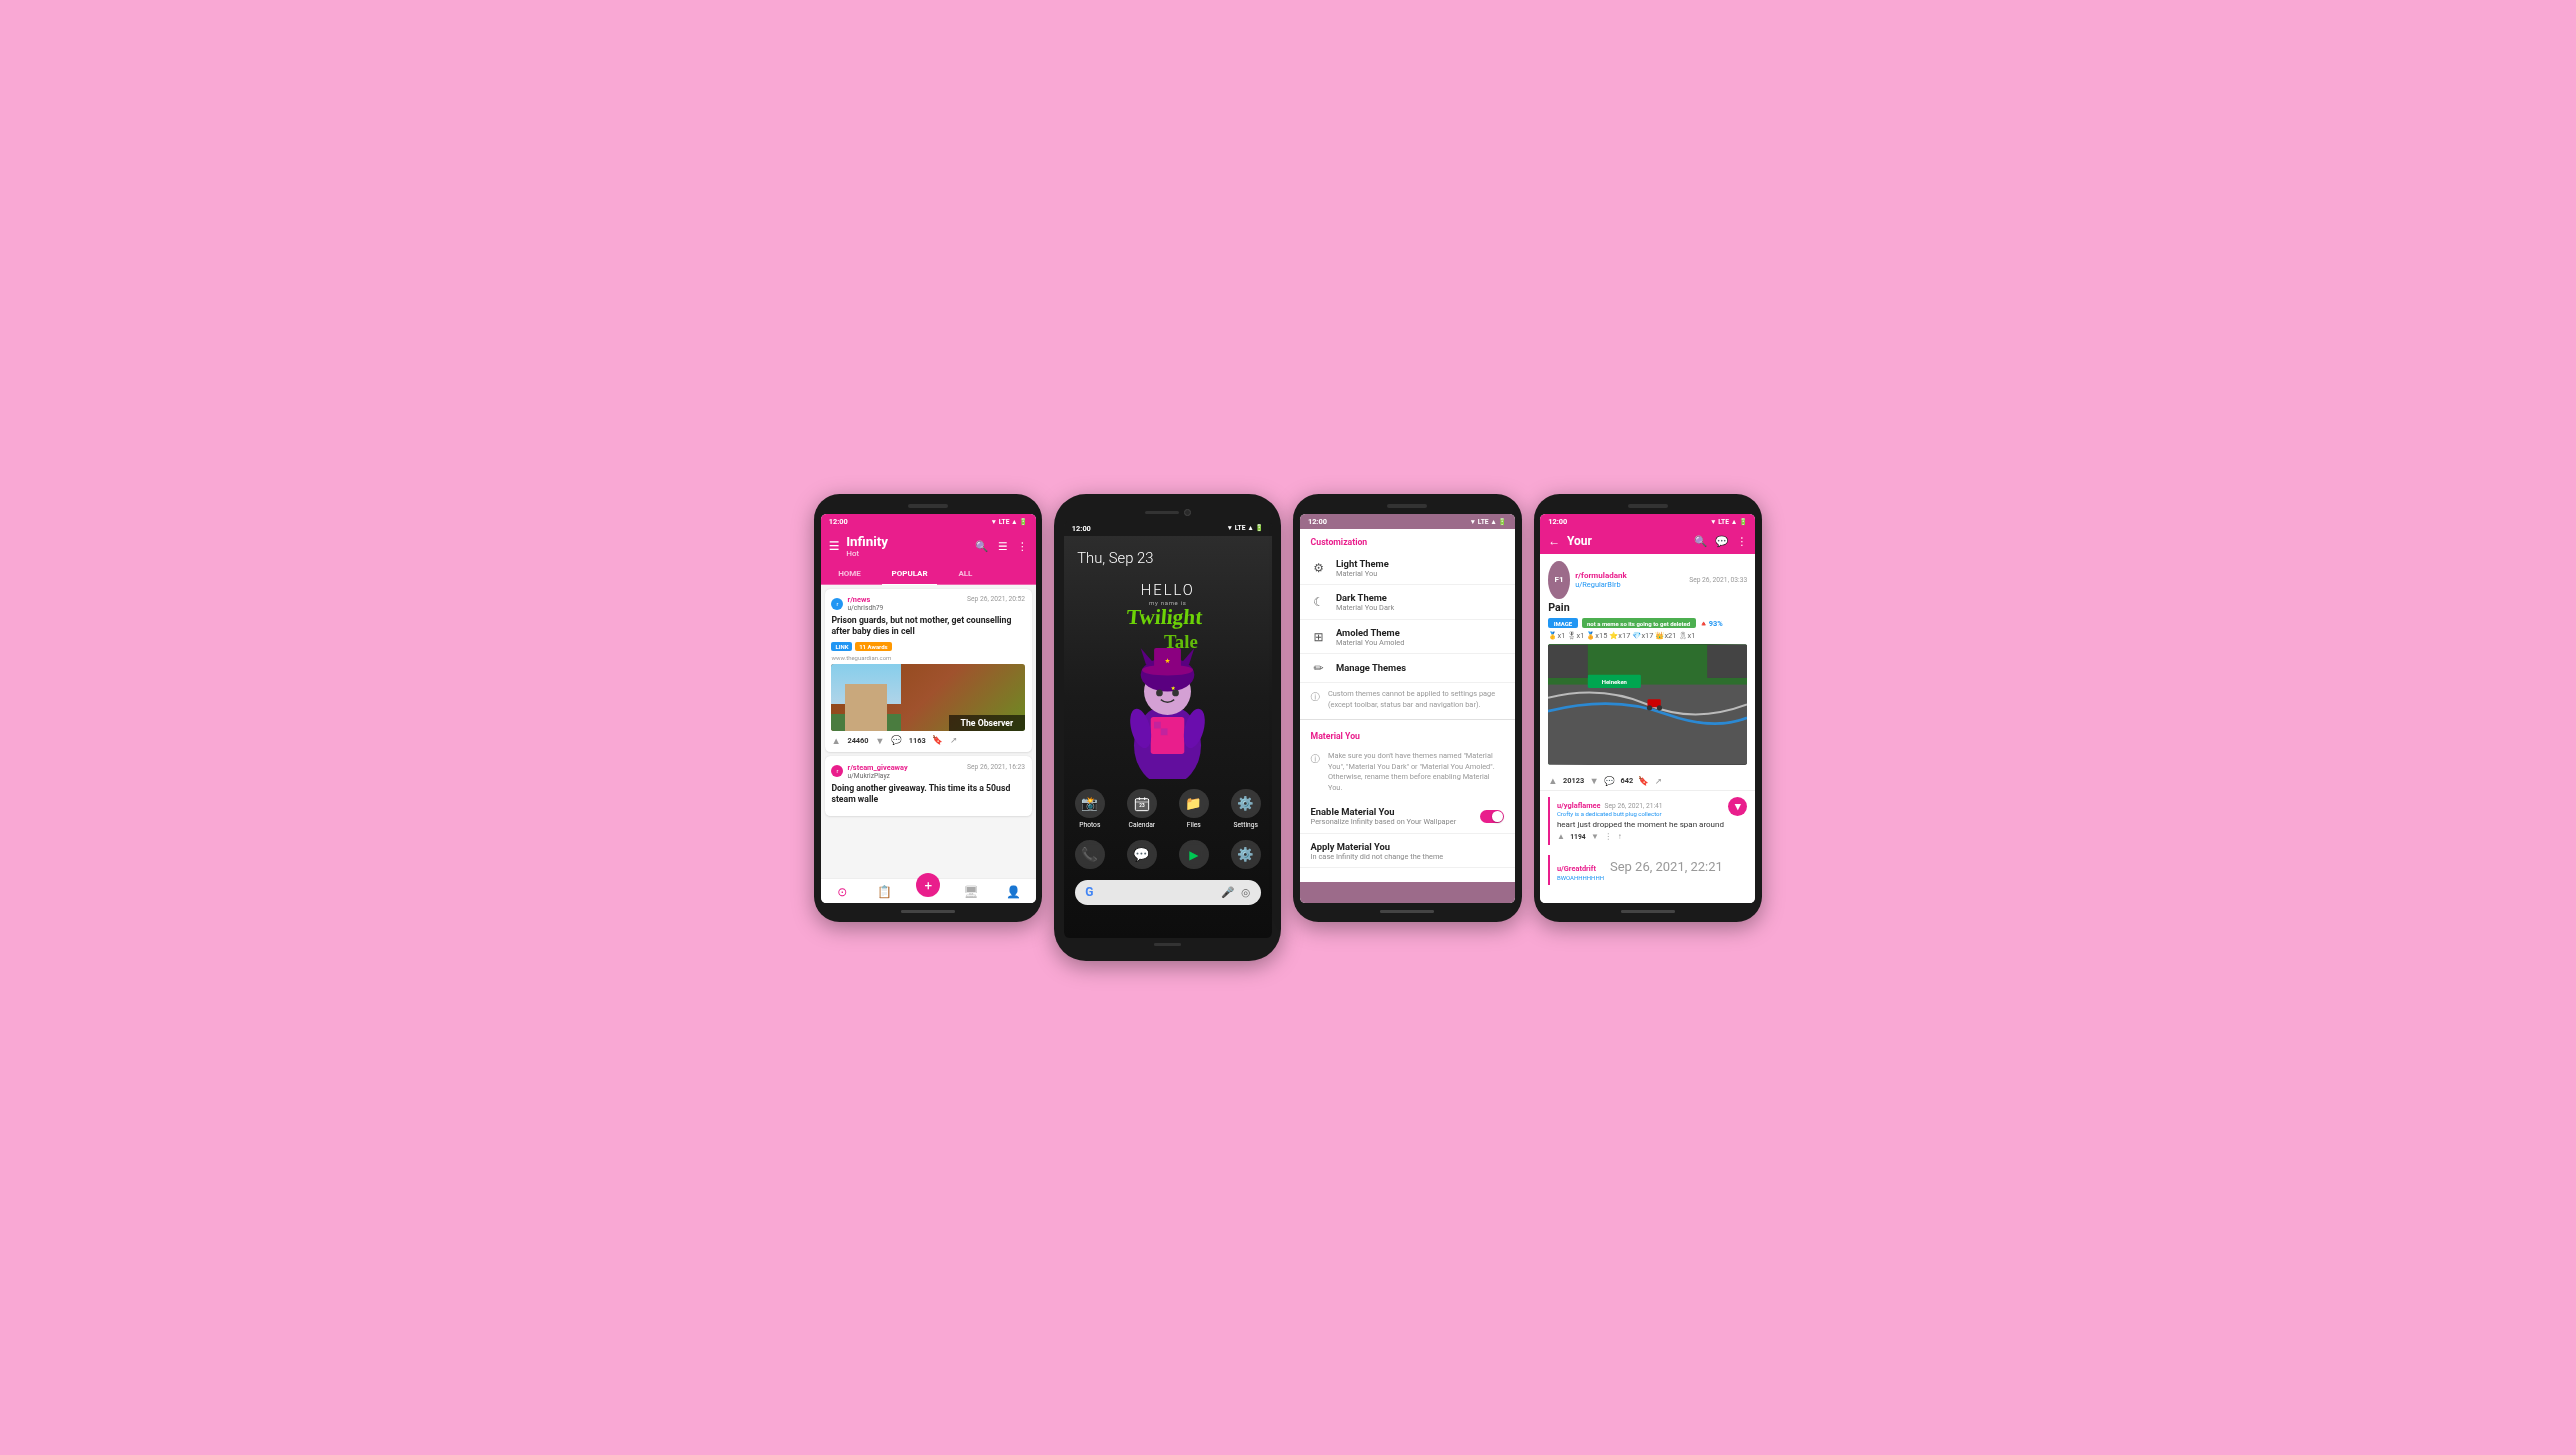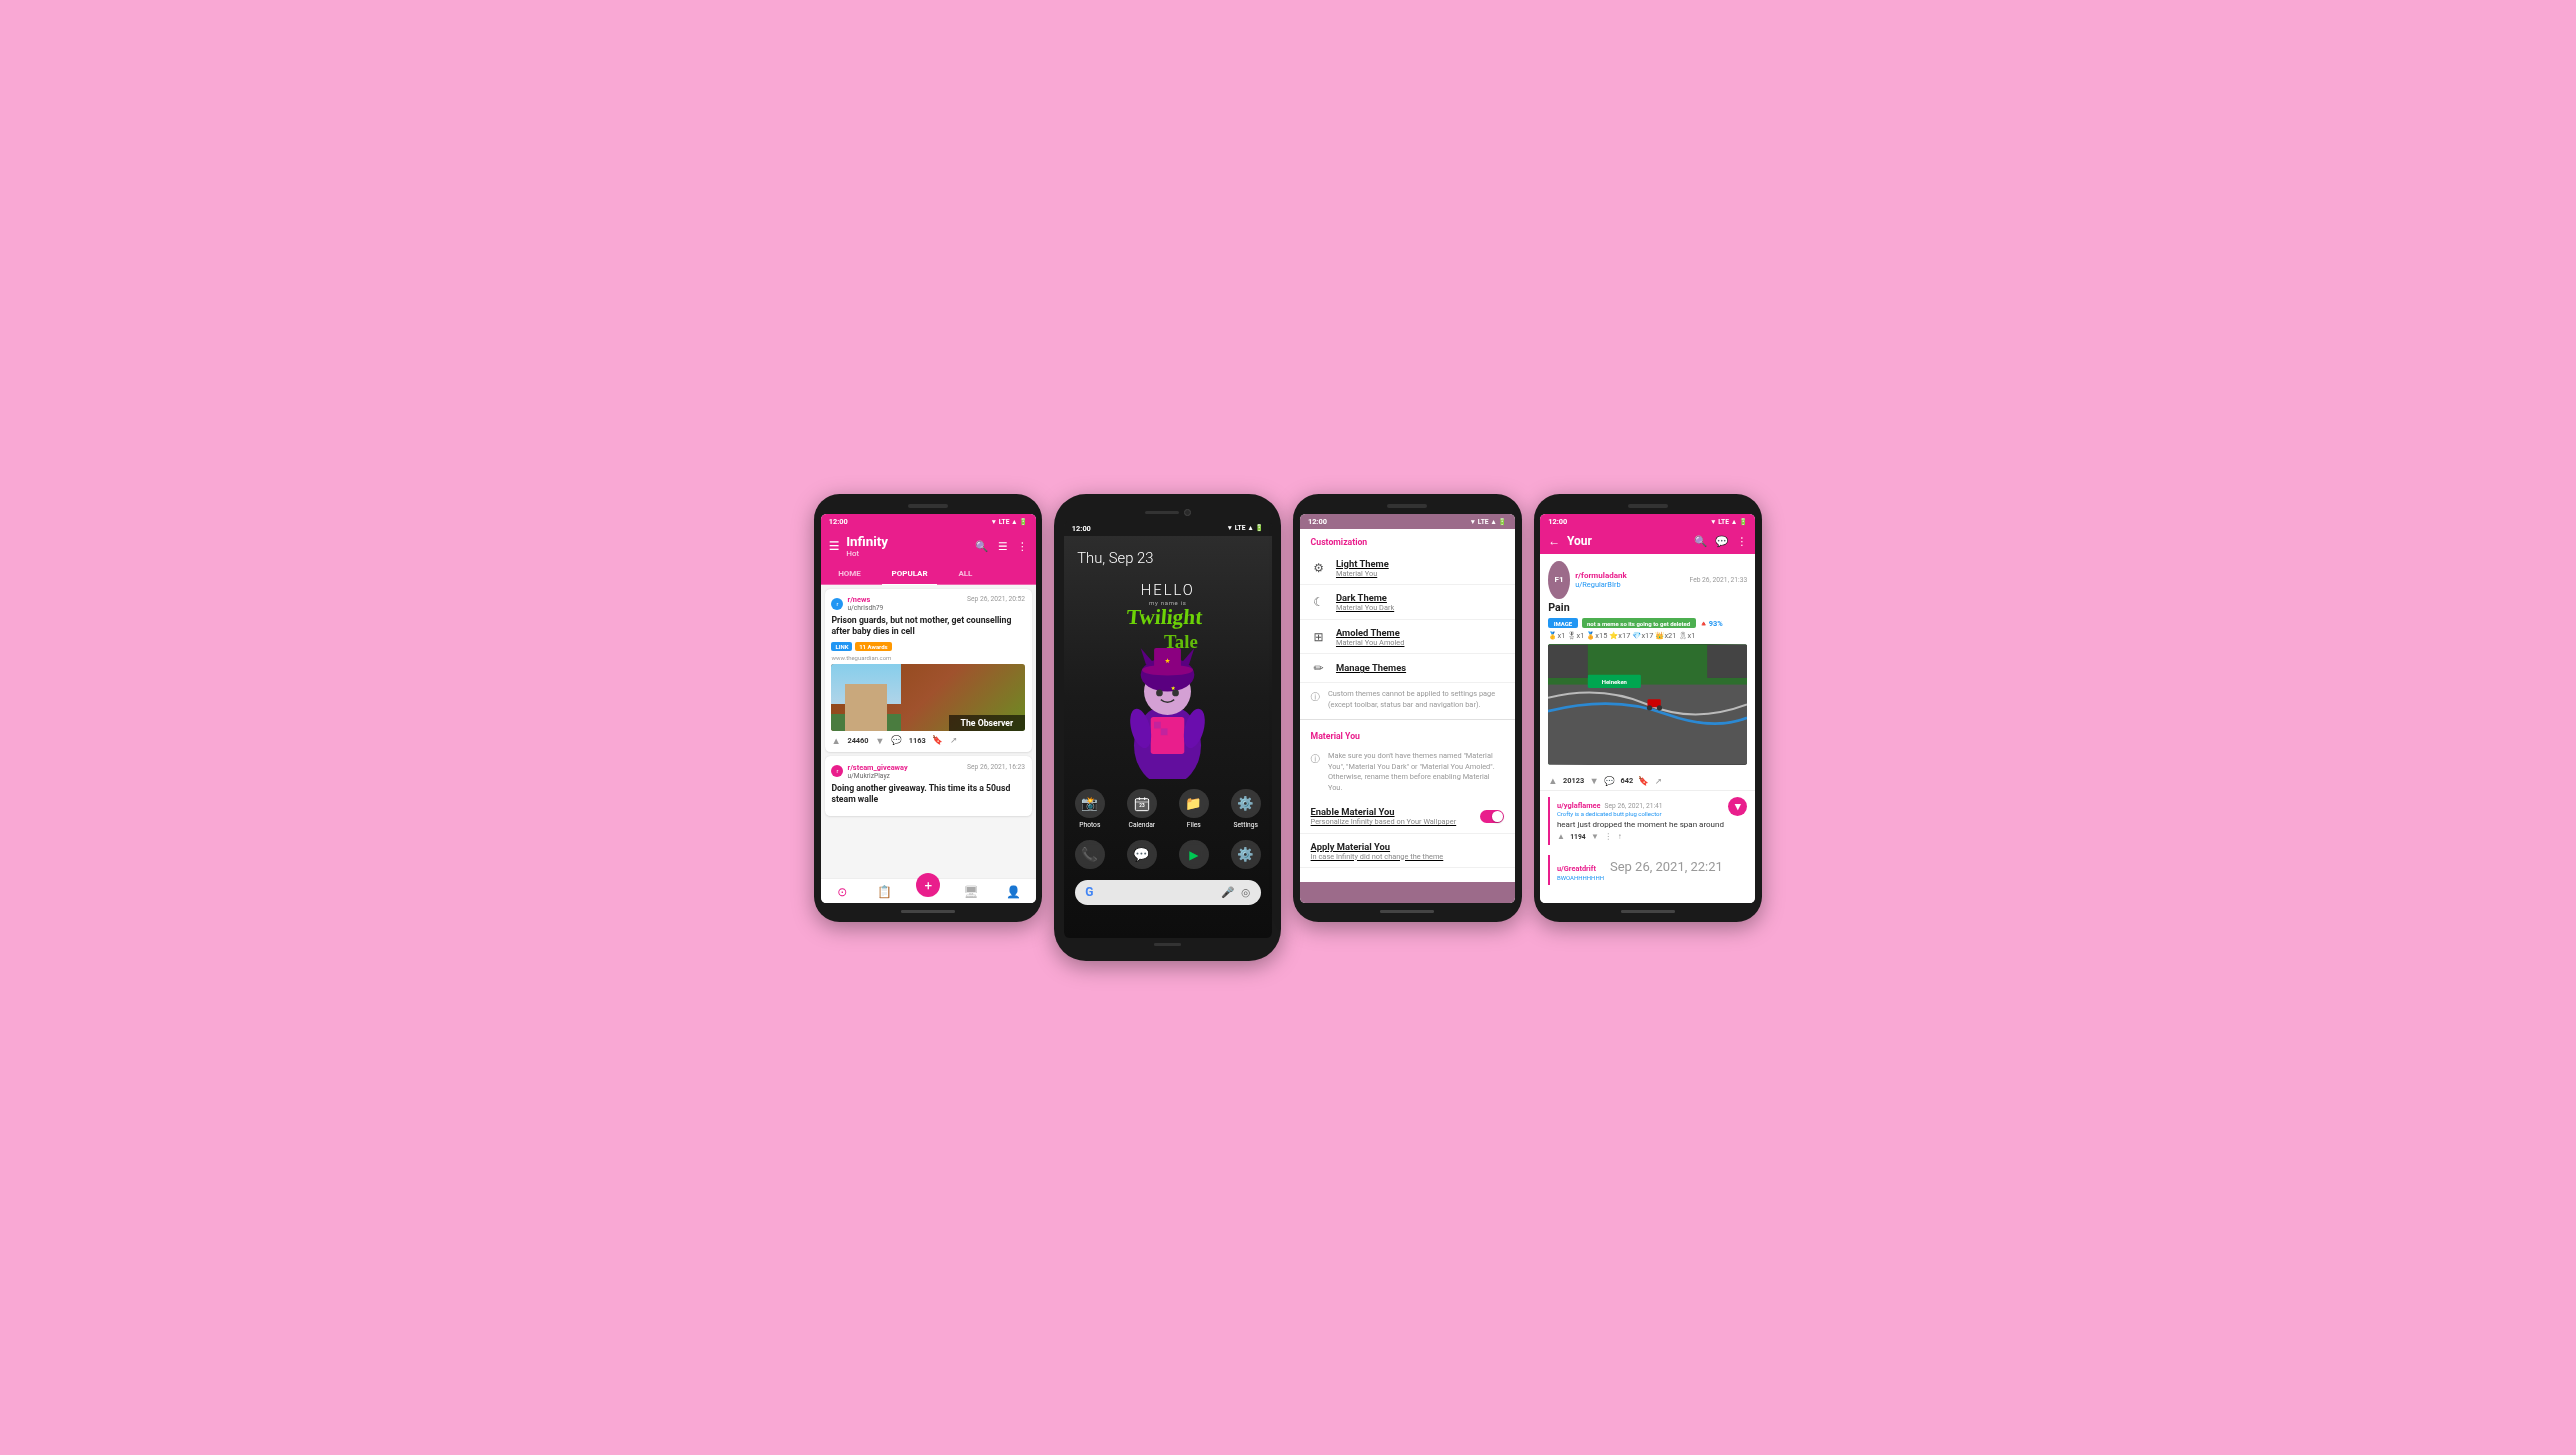--- a/index.html
+++ b/index.html
@@ -327,21 +327,21 @@
       padding: 6.7px 10.7px;
       border-bottom: 0.7px solid #f0f0f0;
       gap: 9.4px;
     }
     .s3-item-icon {
       font-size: 12px;
       color: #555;
       width: 16px;
       text-align: center;
     }
-    .s3-item-text { flex: 1; text-decoration: underline; }
+    .s3-item-text { flex: 1; }
     .s3-item-title { font-size: 9.4px; font-weight: bold; color: #222; }
     .s3-item-subtitle { font-size: 7.4px; color: #888; }
     .s3-divider { height: 0.7px; background: #e0e0e0; margin: 2.7px 0; }
     .s3-info-box {
       display: flex;
       gap: 8px;
       padding: 6.7px 10.7px;
       background: white;
     }
     .s3-info-icon { font-size: 9.4px; color: #999; margin-top: 1.3px; }
@@ -822,21 +822,21 @@
       </div>
 
       <div class="s4-content">
         <div class="s4-post-header">
           <div class="s4-subreddit-row">
             <div class="s4-avatar">F1</div>
             <div>
               <div class="s4-subreddit">r/formuladank</div>
               <div class="s4-user">u/RegularBIrb</div>
             </div>
-            <div class="s4-date">Feb 26, 2021, 21:33</div>
+            <div class="s4-date">Sep 26, 2021, 03:33</div>
           </div>
           <div class="s4-post-title">Pain</div>
           <div class="s4-badges">
             <span class="badge-image">IMAGE</span>
             <span class="badge-meme">not a meme so its going to get deleted</span>
             <span class="badge-percent">🔺93%</span>
           </div>
           <div class="s4-awards">🥇x1 🎖x1 🏅x15 ⭐x17 💎x17 👑x21 🎗x1</div>
 
           <div class="s4-post-image">

